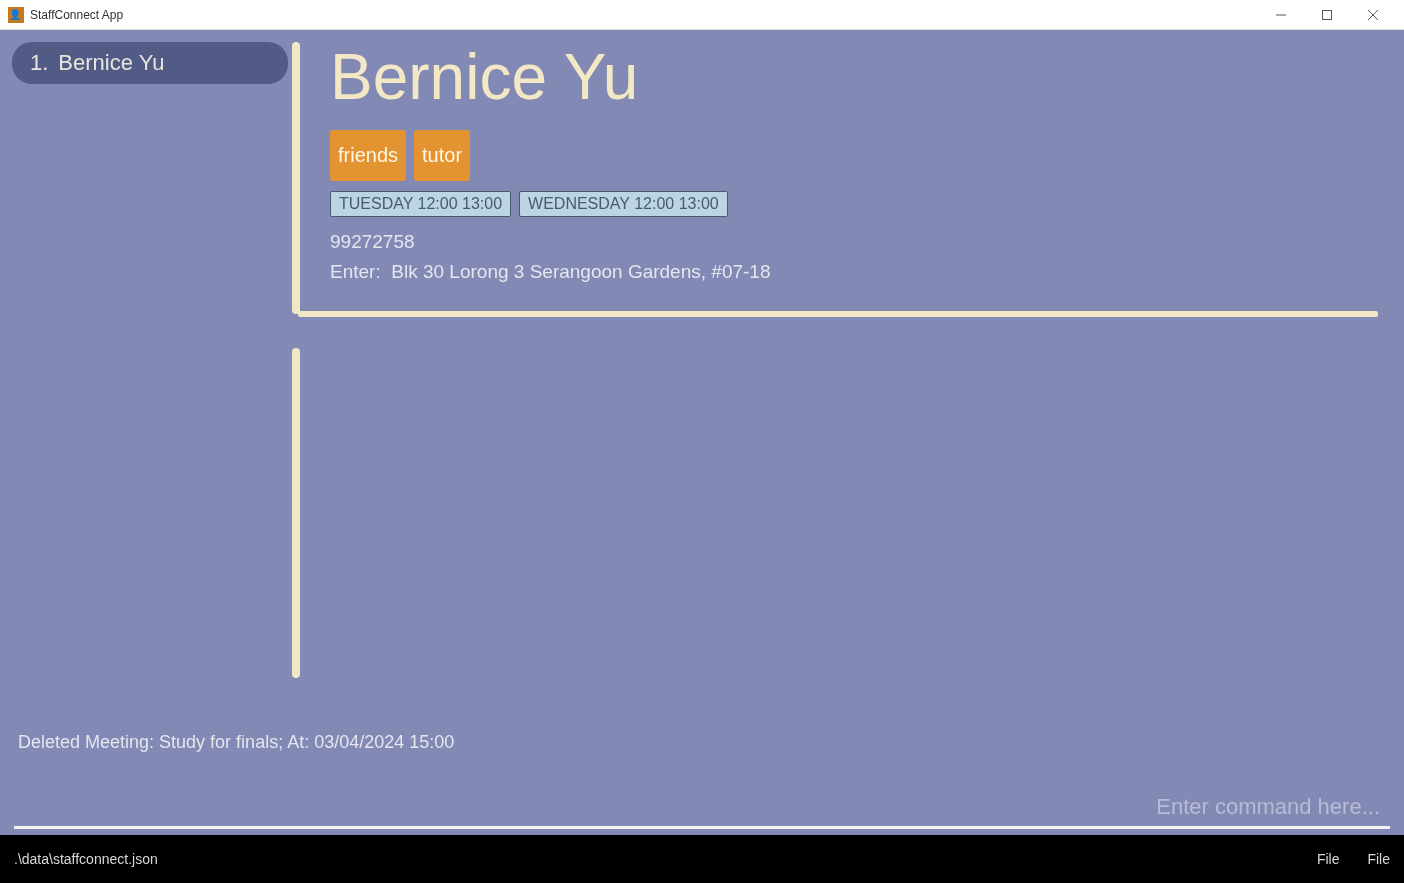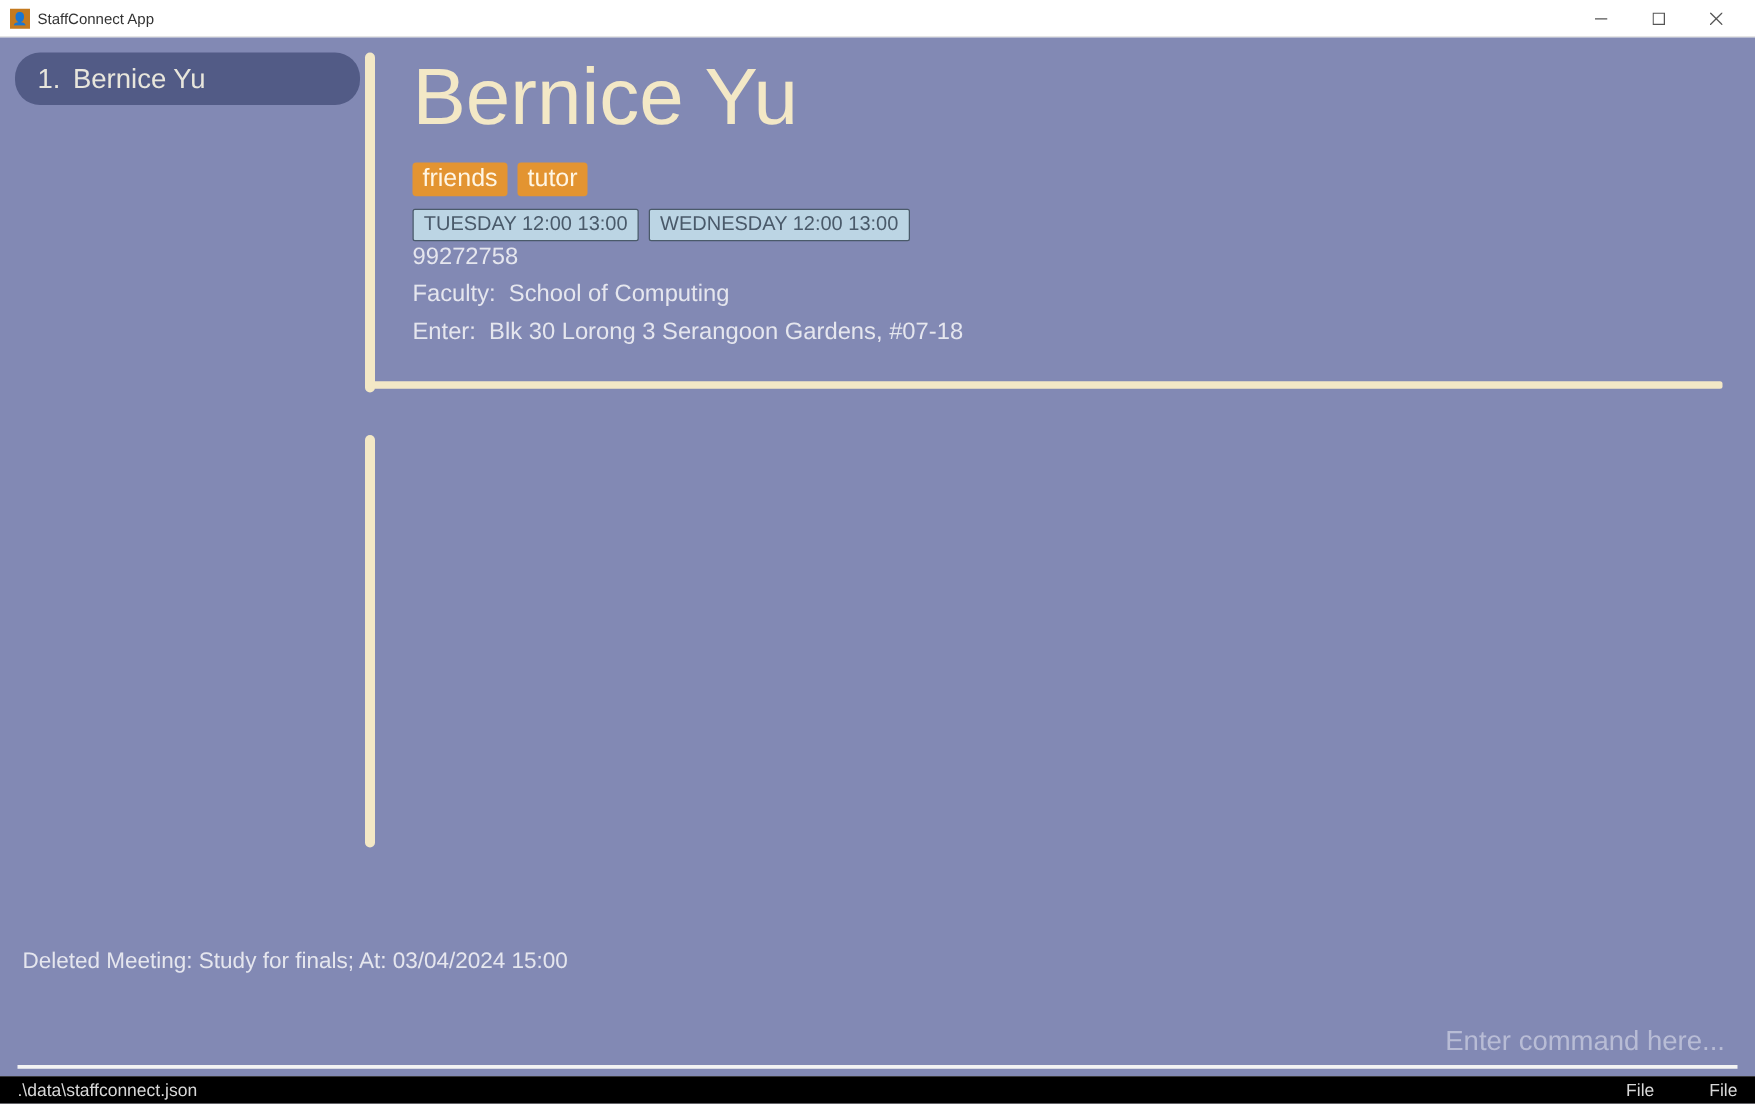--- a/index.html
+++ b/index.html
@@ -93,24 +93,24 @@
     font-weight: 400;
     color: #f3e8c6;
     line-height: 1.1;
     margin-bottom: 18px;
   }
   .tag-row { display:flex; gap:8px; margin-bottom:10px; }
   .tag-orange {
     background: #e39431;
     color: #fff6e4;
     font-size: 20px;
-    padding: 2px 8px;
+    padding: 14px 8px;
     border-radius: 3px;
   }
-  .slot-row { display:flex; gap:8px; margin-bottom:2px; }
+  .slot-row { display:flex; gap:8px; margin-bottom:14px; }
   .slot {
     background: #bcd5e4;
     border: 1px solid #4a5a6a;
     color: #4a5a6a;
     font-size: 16px;
     padding: 3px 8px;
     border-radius: 2px;
     font-weight: 500;
   }
   .info-line {
@@ -150,28 +150,27 @@
     outline: none;
     font-family: inherit;
     text-align: right;
   }
   .command-input::placeholder {
     color: #b8bcd5;
     font-style: normal;
   }
   
   .statusbar {
-    height: 22px;
+    height: 48px;
     background: #000;
     color: #d8d8d8;
     display: flex;
     align-items: center;
     font-size: 14px;
     padding: 0 14px;
-    gap: 16px;
   }
   .statusbar .spacer { flex:1; }
   .statusbar .menu-item { margin-left: 28px; cursor: default; }
 </style>
 </head>
 <body>
 
 <div class="titlebar">
   <div class="app-icon">👤</div>
   <div>StaffConnect App</div>
@@ -216,24 +215,20 @@
           <span class="tag-orange">tutor</span>
         </div>
 
         <div class="slot-row">
           <span class="slot">TUESDAY 12:00 13:00</span>
           <span class="slot">WEDNESDAY 12:00 13:00</span>
         </div>
 
         <div class="info-line">99272758</div>
         <div class="info-line">
-          <span>Faculty:</span>
-          &nbsp;<span>School of Computing</span>
-        </div>
-        <div class="info-line">
           <span>Enter:</span>
           &nbsp;<span>Blk 30 Lorong 3 Serangoon Gardens, #07-18</span>
         </div>
       </div>
 
       <div class="divider"></div>
 
       <div class="detail-bottom"></div>
     </div>
   </div>

